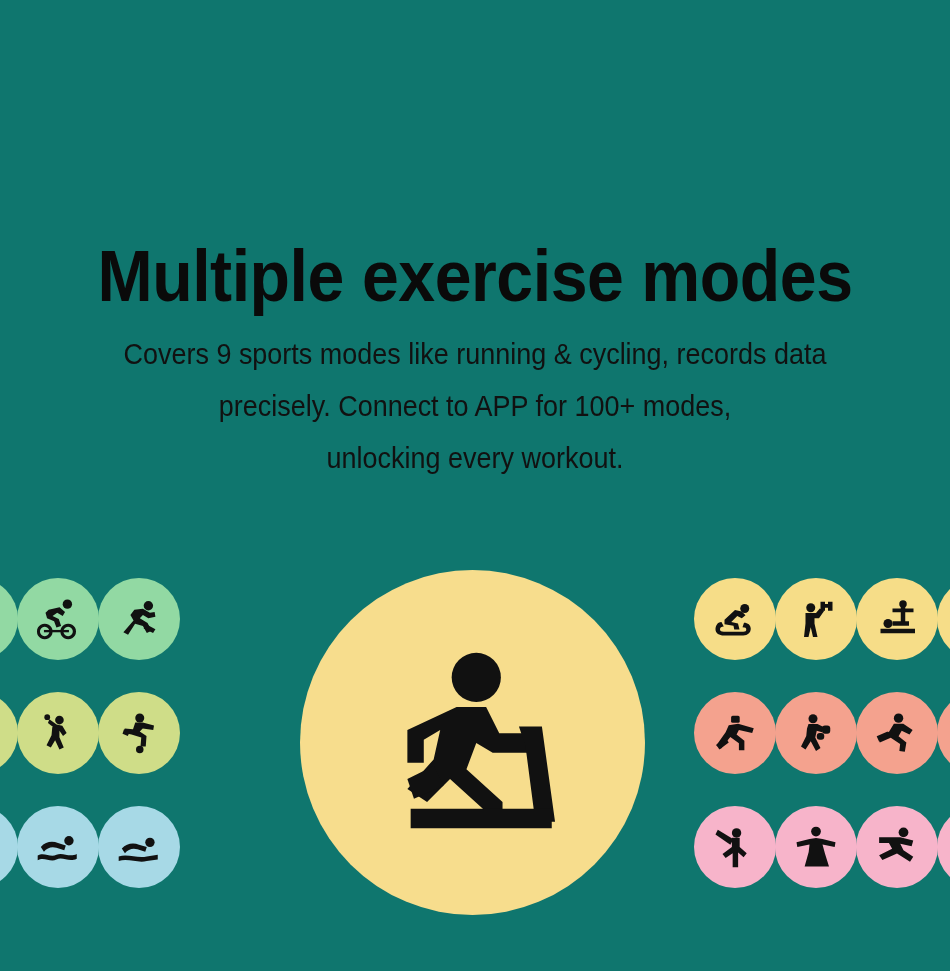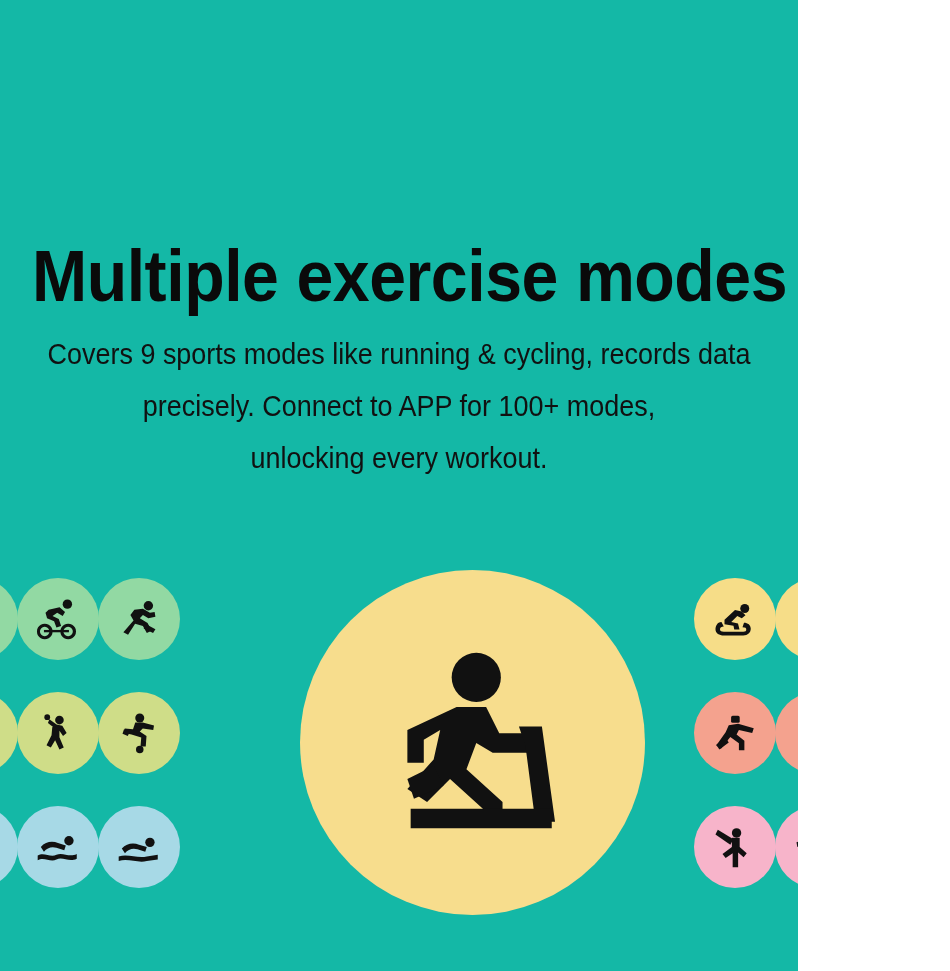--- a/index.html
+++ b/index.html
@@ -3,21 +3,21 @@
 <meta charset="utf-8">
 <style>
   html,body{margin:0;padding:0;}
   body{
     width:950px;height:971px;
     background:#ffffff;
     font-family:"Liberation Sans","DejaVu Sans",sans-serif;
     overflow:hidden;
     position:relative;
   }
-  .page{position:relative;width:798px;height:971px;overflow:hidden;background:#14b8a6;}
+  .page{position:relative;width:950px;height:971px;overflow:hidden;background:#0f766e;}
 
   
   .headline{
     position:absolute;
     left:0;right:0;top:192px;
     text-align:center;
     font-size:72px;
     line-height:1.0;
     font-weight:700;
     letter-spacing:-0.5px;

